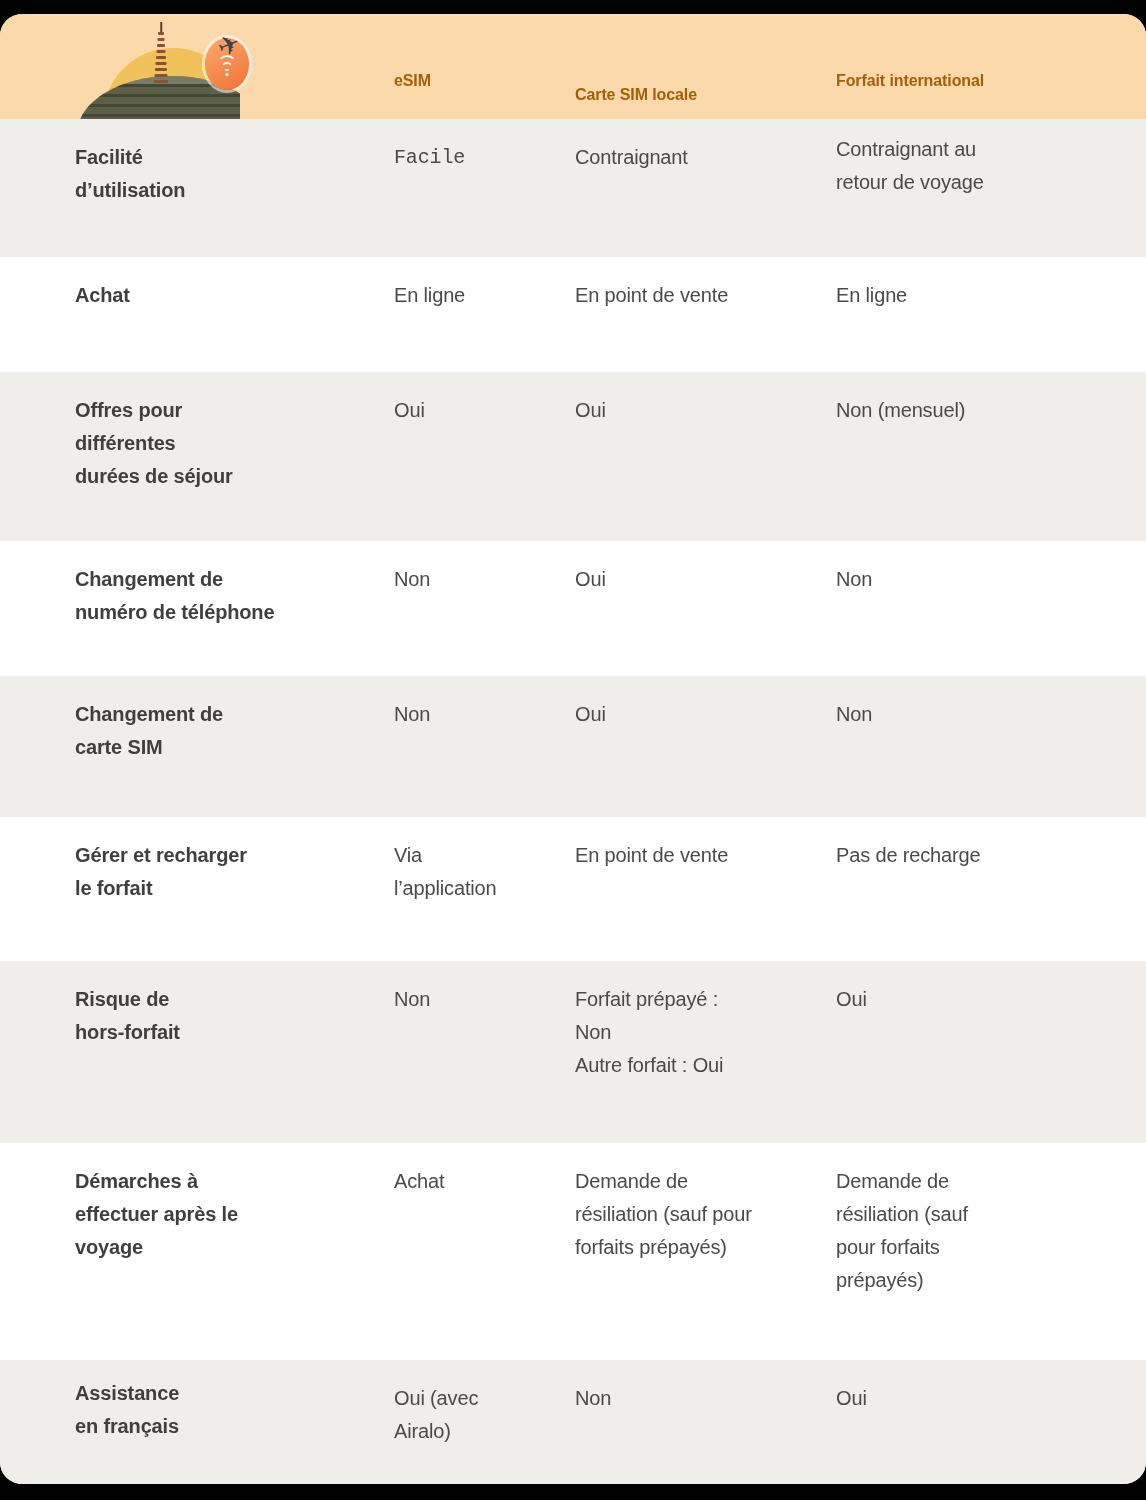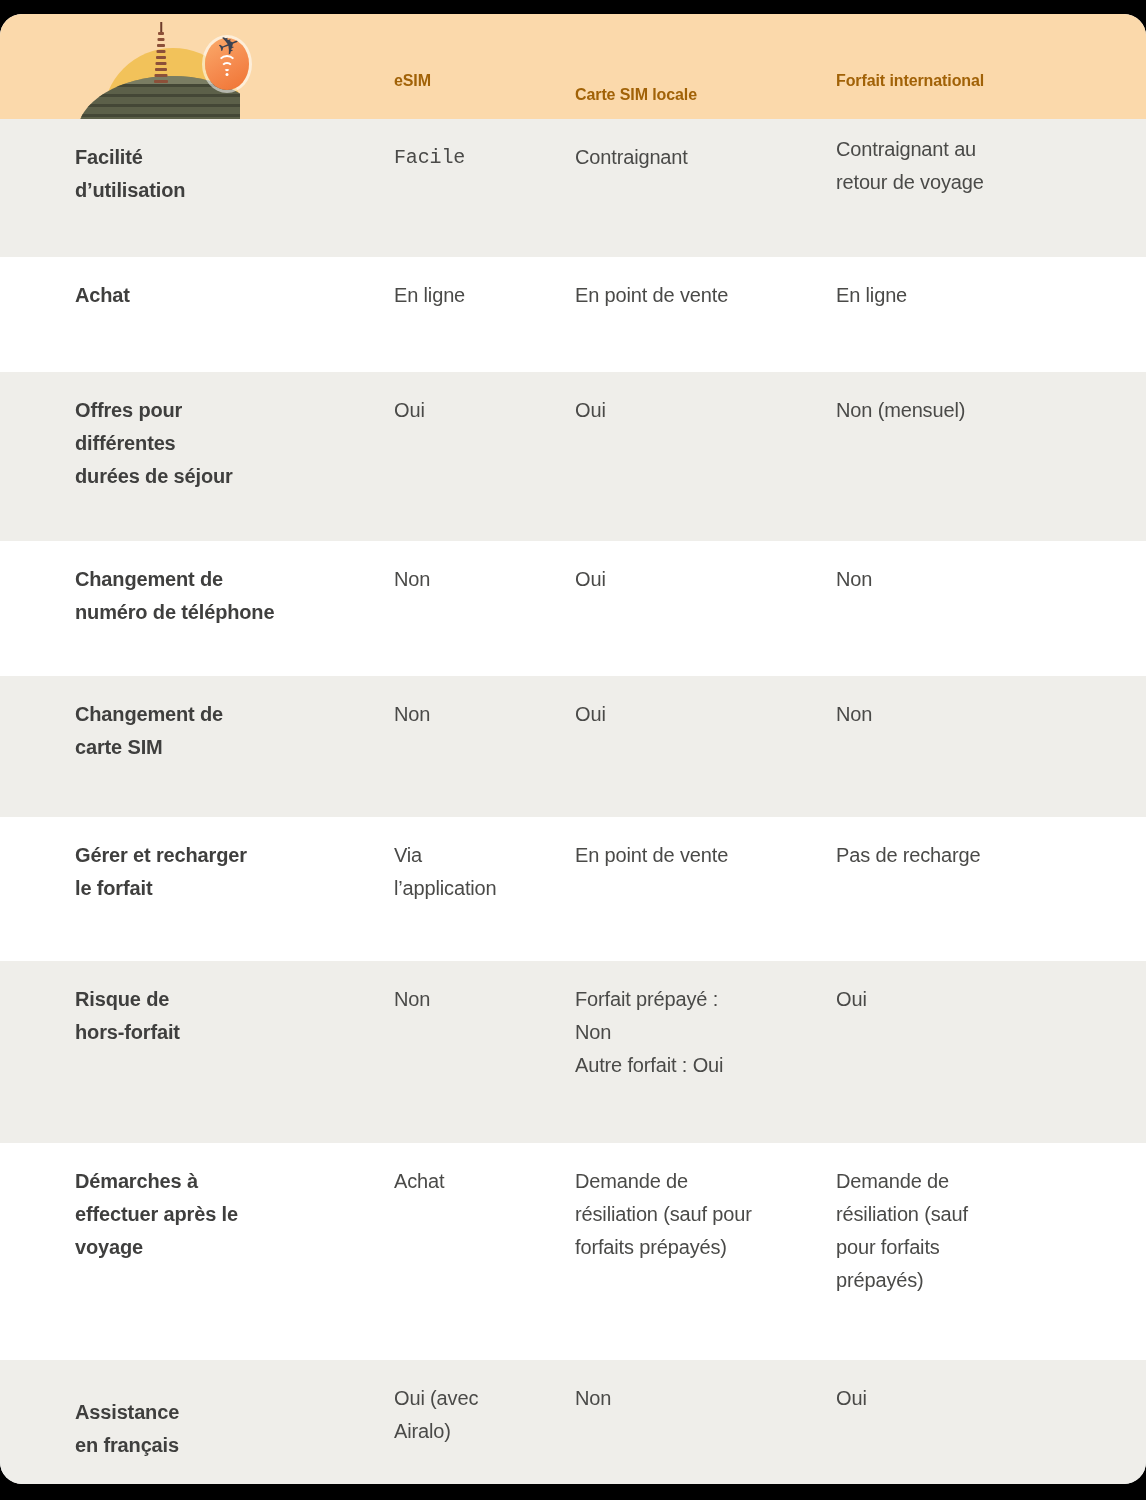--- a/index.html
+++ b/index.html
@@ -266,21 +266,21 @@
         <div class="cell c1" style="top: 22px; white-space: pre-line;">Achat</div>
         <div class="cell c2" style="top: 22px; white-space: pre-line;">Demande de
 résiliation (sauf pour
 forfaits prépayés)</div>
         <div class="cell c3" style="top: 22px; white-space: pre-line;">Demande de
 résiliation (sauf
 pour forfaits
 prépayés)</div>
       </div>
       <div class="row alt" style="height: 124px;">
-        <div class="cell c0" style="top: 36px; white-space: pre-line;">Assistance
+        <div class="cell c0" style="top: 17px; white-space: pre-line;">Assistance
 en français</div>
         <div class="cell c1" style="top: 22px; white-space: pre-line;">Oui (avec
 Airalo)</div>
         <div class="cell c2" style="top: 22px; white-space: pre-line;">Non</div>
         <div class="cell c3" style="top: 22px; white-space: pre-line;">Oui</div>
       </div>
     </div>
 </div>
 
 </body></html>

